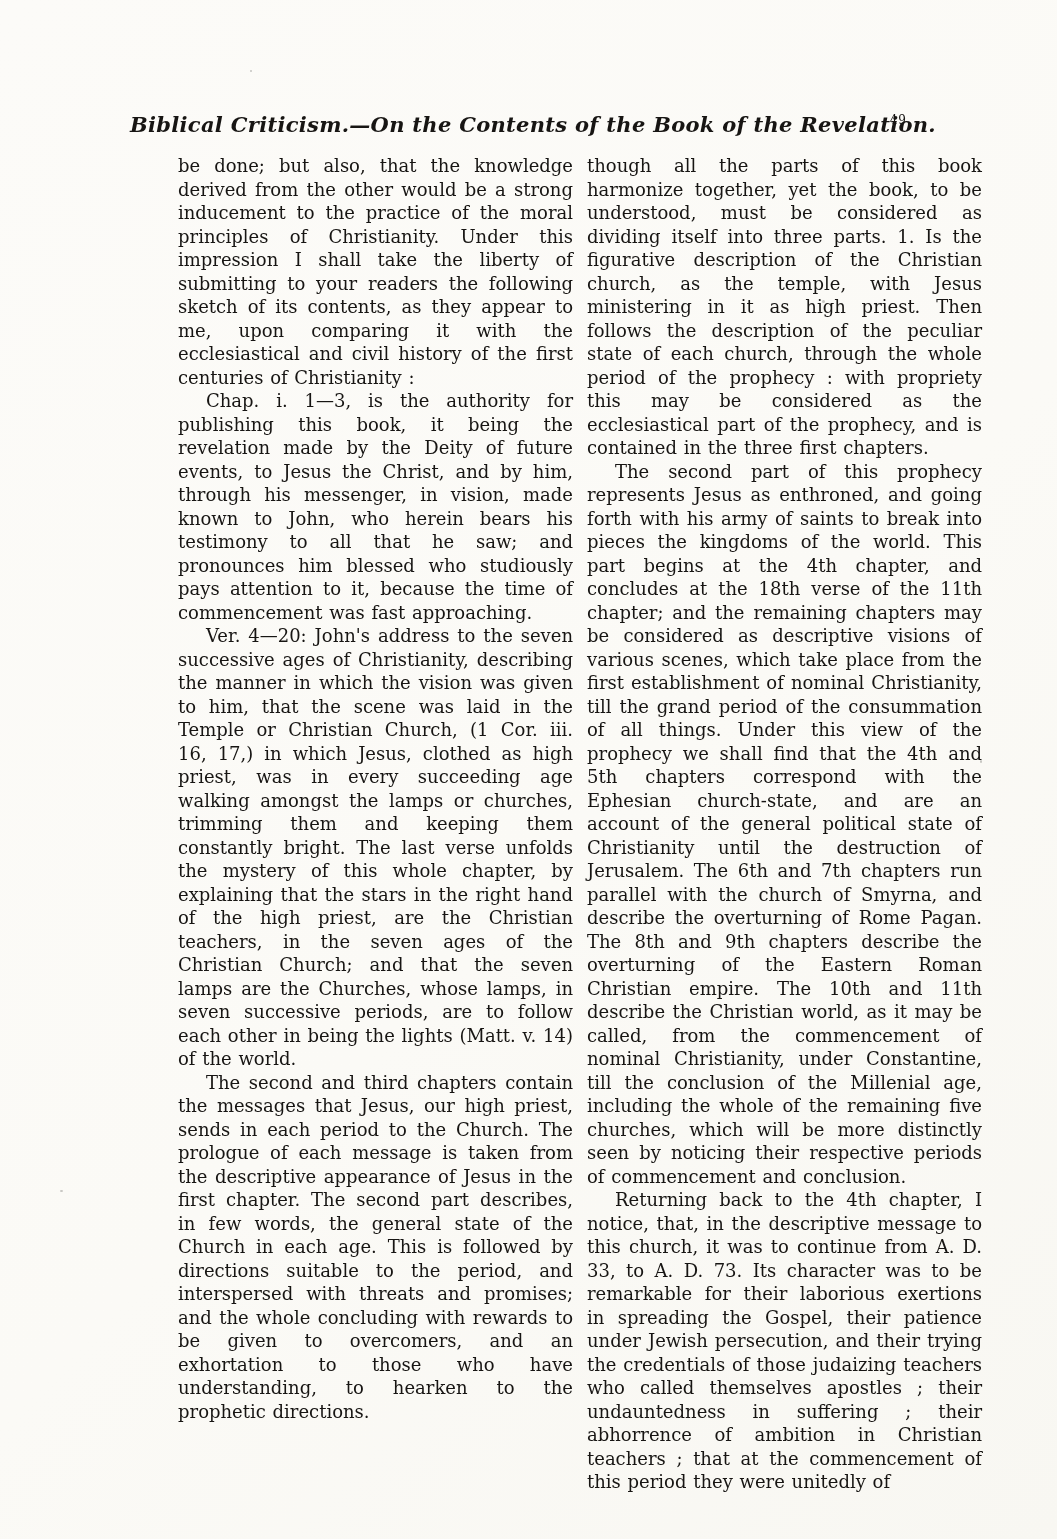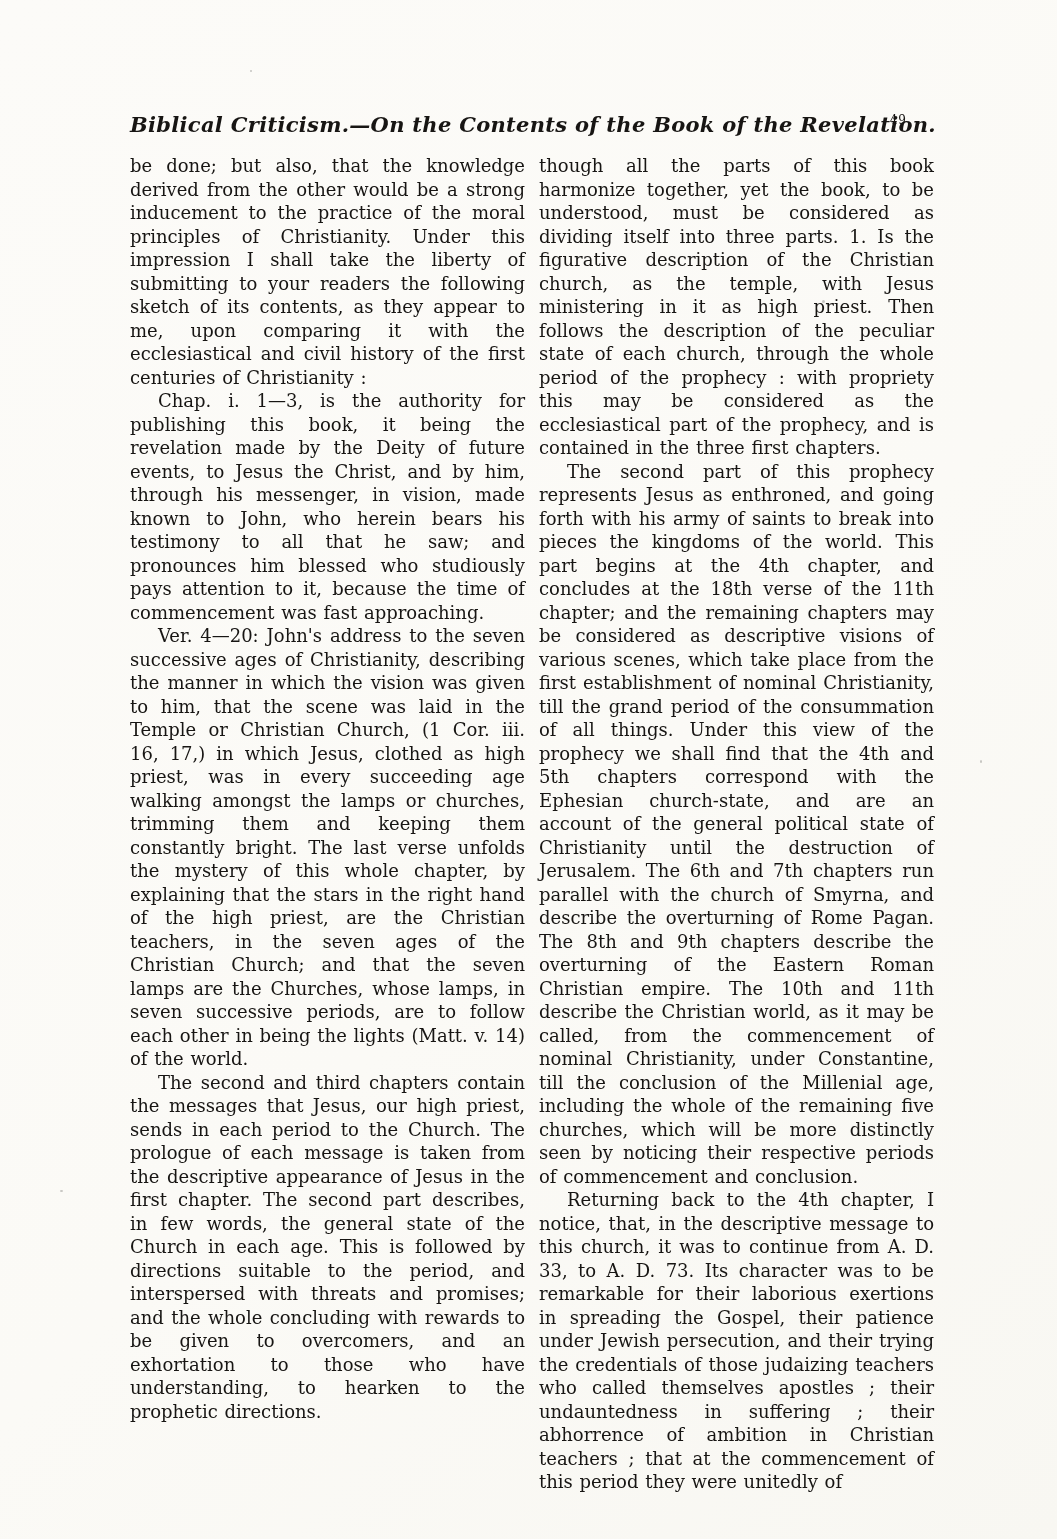--- a/index.html
+++ b/index.html
@@ -38,20 +38,21 @@
     position: absolute;
     right: 28px;
     top: 1px;
     font-weight: normal;
     font-size: 12px;
     letter-spacing: 1px;
   }
   .columns {
     display: flex;
     gap: 14px;
+    margin-left: 48px;
   }
   .col {
     width: 395px;
     flex: 0 0 395px;
     text-align: justify;
     font-size: 18px;
     line-height: 23.5px;
     word-spacing: 1px;
   }
   .col p {

